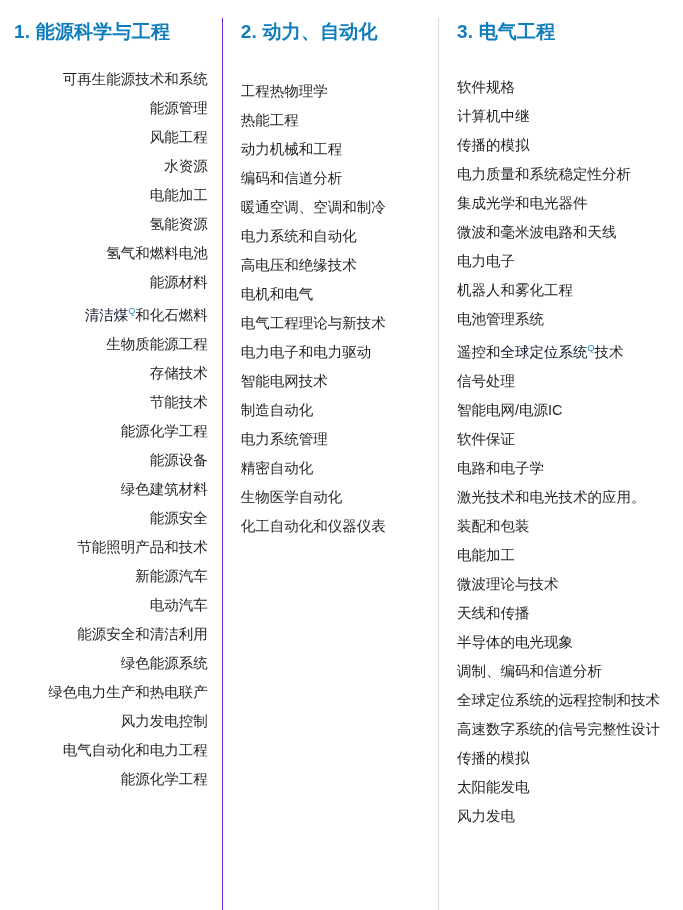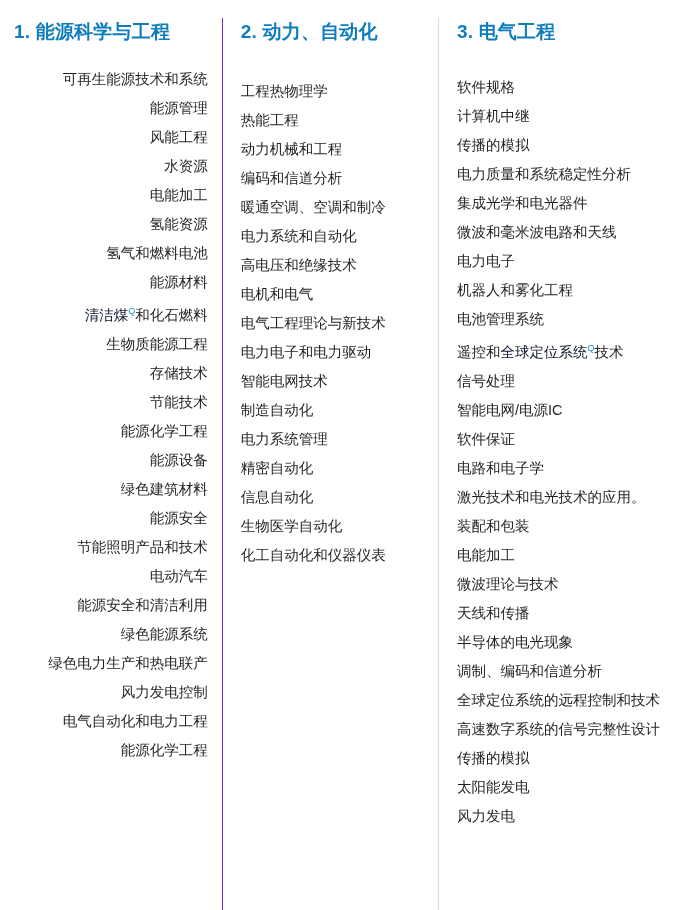--- a/index.html
+++ b/index.html
@@ -90,20 +90,21 @@
       <li>能源材料</li>
       <li><span class="link">清洁煤</span><span class="sup">Q</span><span>和化石燃料</span></li>
       <li>生物质能源工程</li>
       <li>存储技术</li>
       <li>节能技术</li>
       <li>能源化学工程</li>
       <li>能源设备</li>
       <li>绿色建筑材料</li>
       <li>能源安全</li>
       <li>节能照明产品和技术</li>
+      <li>新能源汽车</li>
       <li>电动汽车</li>
       <li>能源安全和清洁利用</li>
       <li>绿色能源系统</li>
       <li>绿色电力生产和热电联产</li>
       <li>风力发电控制</li>
       <li>电气自动化和电力工程</li>
       <li>能源化学工程</li>
     </ul>
   </div>
 
@@ -117,21 +118,20 @@
       <li>暖通空调、空调和制冷</li>
       <li>电力系统和自动化</li>
       <li>高电压和绝缘技术</li>
       <li>电机和电气</li>
       <li>电气工程理论与新技术</li>
       <li>电力电子和电力驱动</li>
       <li>智能电网技术</li>
       <li>制造自动化</li>
       <li>电力系统管理</li>
       <li>精密自动化</li>
-      <li>信息自动化</li>
       <li>生物医学自动化</li>
       <li>化工自动化和仪器仪表</li>
     </ul>
   </div>
 
   <div class="col col-3">
     <div class="col-title">3. 电气工程</div>
     <ul class="list">
       <li>软件规格</li>
       <li>计算机中继</li>

